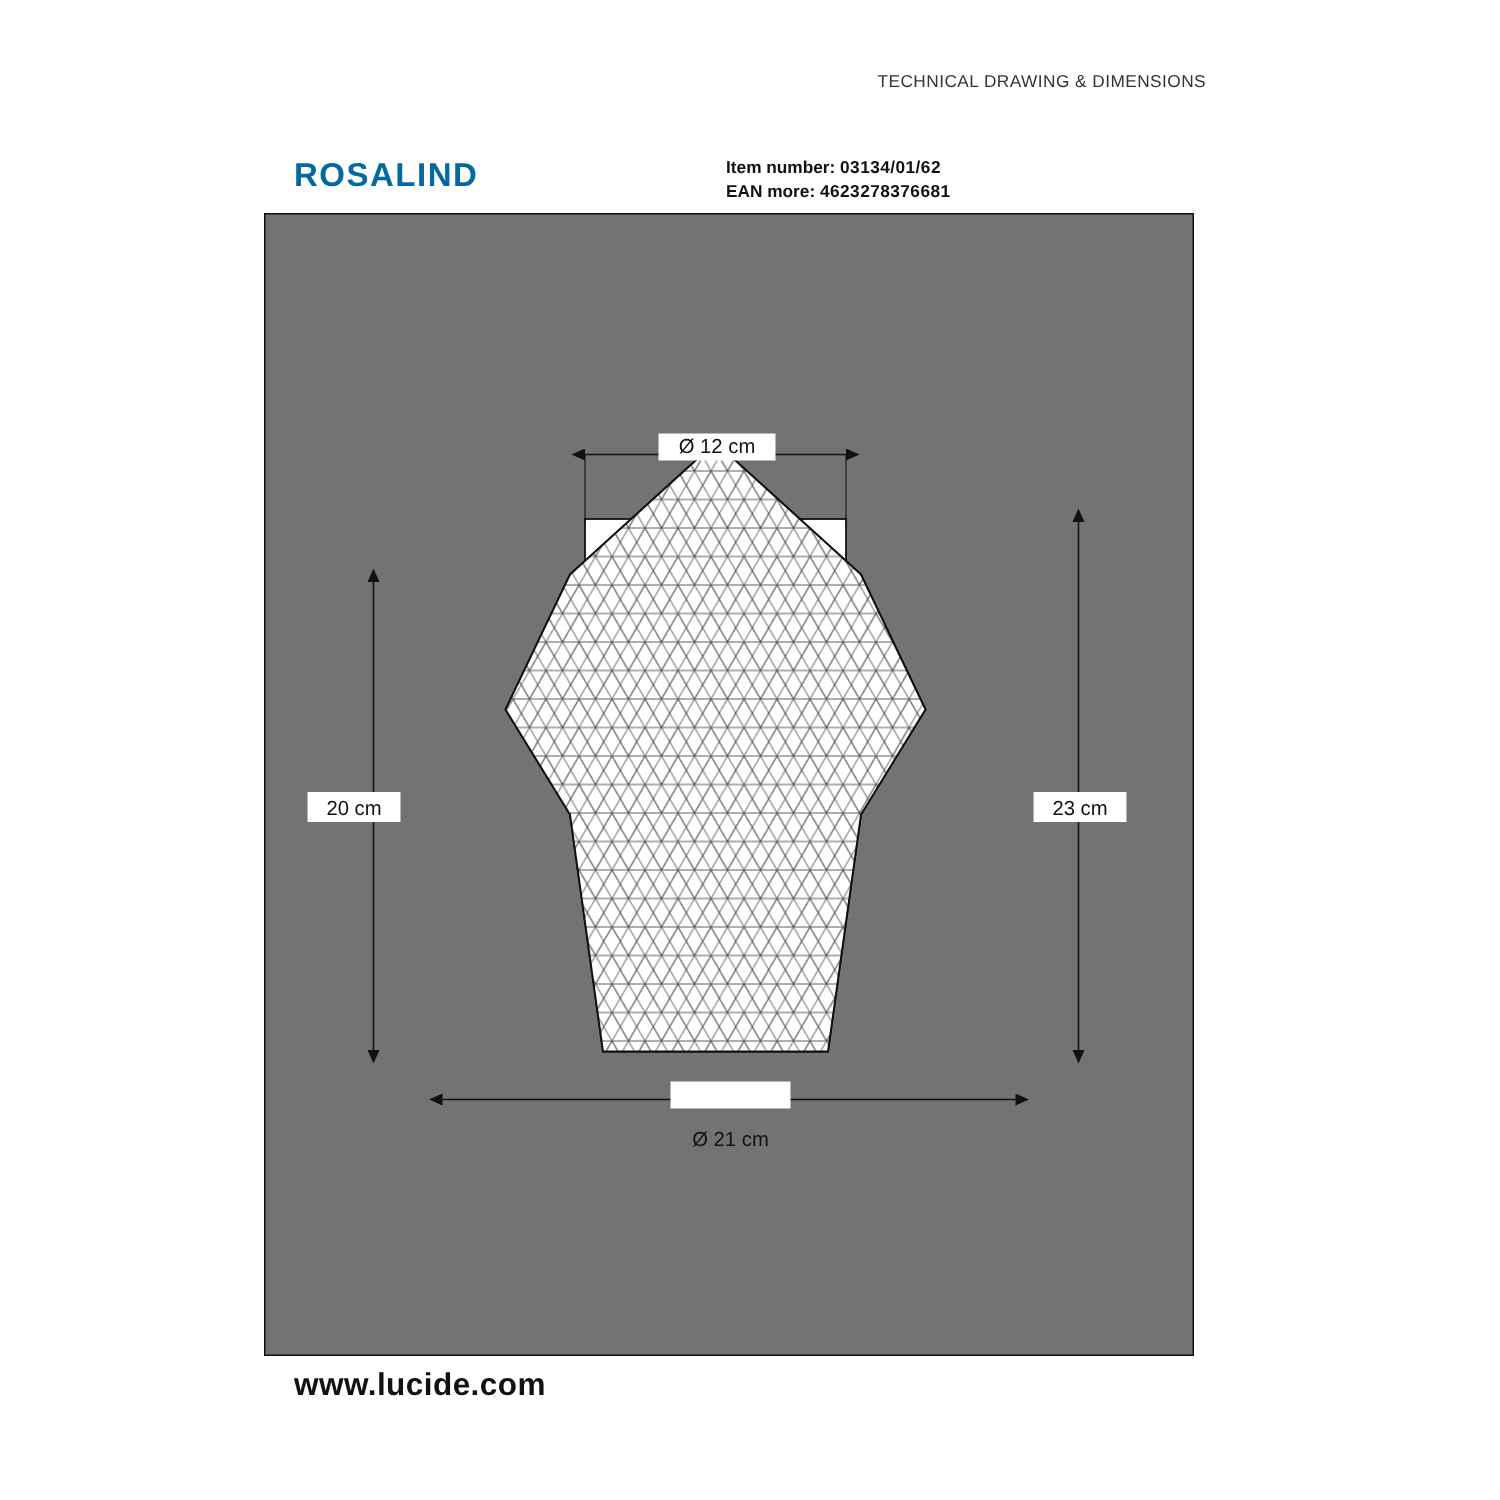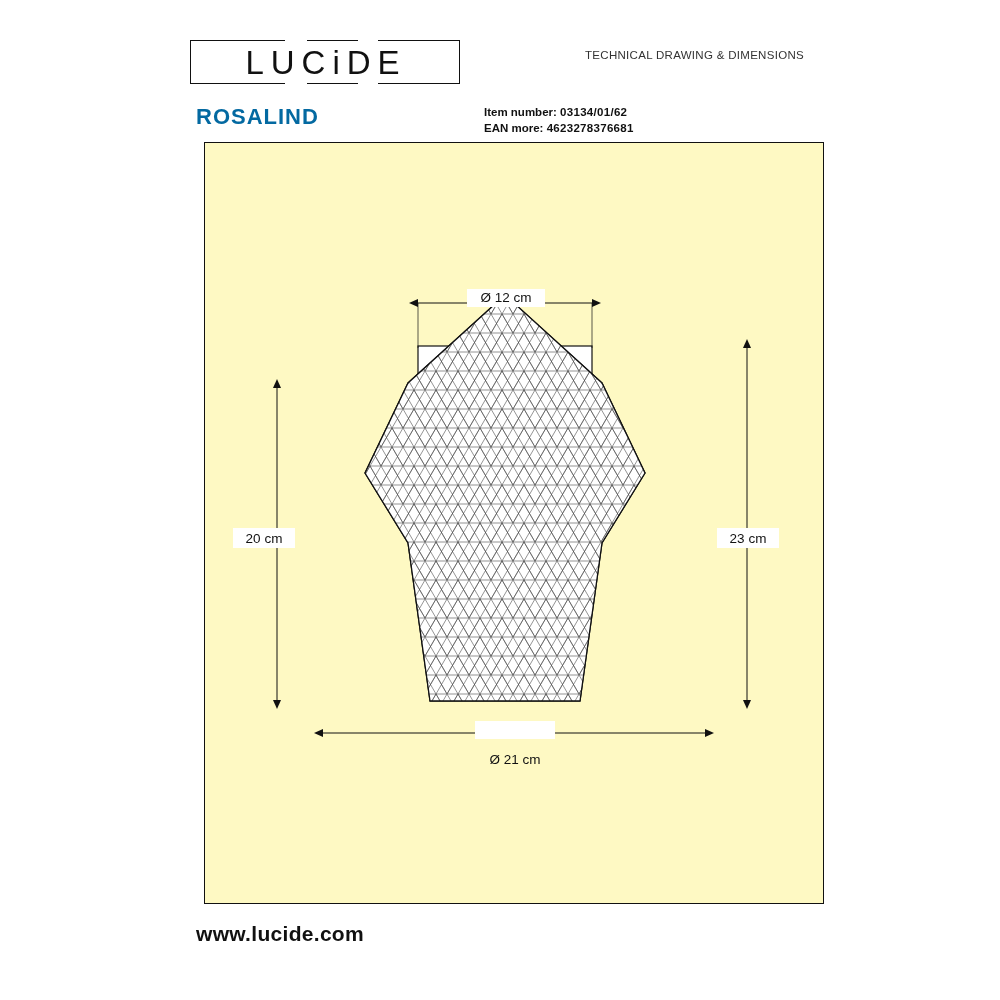--- a/index.html
+++ b/index.html
@@ -87,27 +87,27 @@
     font-size: 11.5px;
     line-height: 16px;
     color: #111;
   }
   .item-block .lbl { font-weight: 700; margin-top: 41px; }
   .item-block .val { font-weight: 700; letter-spacing: 0.3px; }
 
   
   .frame {
     position: absolute;
-    left: 204px;
+    left: 176px;
     top: 142px;
     width: 620px;
     height: 762px;
     border: 1.2px solid #111;
     box-sizing: border-box;
-    background: #fef9c3;
+    background: #737373;
   }
 
   svg.drawing {
     position: absolute;
     left: 0;
     top: 0;
   }
 
   
   .footer {
@@ -119,37 +119,34 @@
   .footer .line1 {
     font-size: 15px;
     font-weight: 700;
     color: #111;
     letter-spacing: 0.1px;
   }
   .footer .line2 {
     font-size: 21px;
     font-weight: 700;
     color: #111;
-    margin-top: 10px;
+    margin-top: 0;
     letter-spacing: 0.3px;
   }
 
   .dim-text {
     font-family: "Liberation Sans", sans-serif;
     font-size: 13.5px;
     fill: #111;
   }
 </style>
 </head>
 <body>
 
 <div class="header">
-  <div class="logo-box">
-    <div class="logo-text">LUCiDE</div>
-  </div>
   <div class="logo-notch n1"></div>
   <div class="logo-notch n2"></div>
   <div class="logo-notch b1"></div>
   <div class="logo-notch b2"></div>
   <div class="tech-label">TECHNICAL DRAWING &amp; DIMENSIONS</div>
 </div>
 
 <div class="title">ROSALIND</div>
 
 <div class="item-block">

